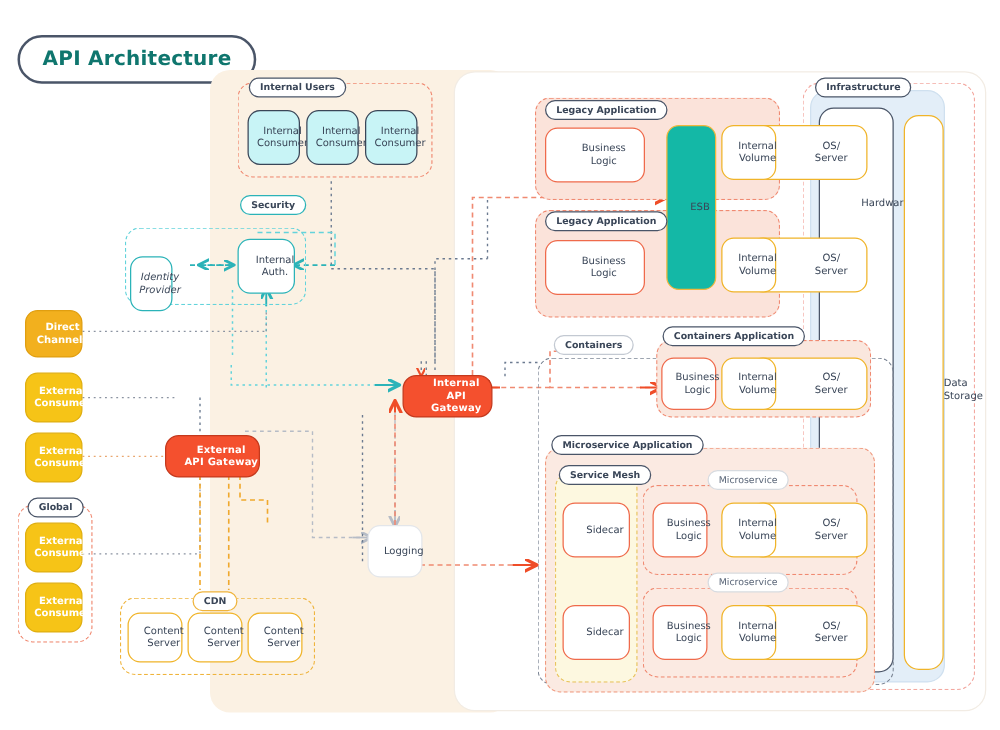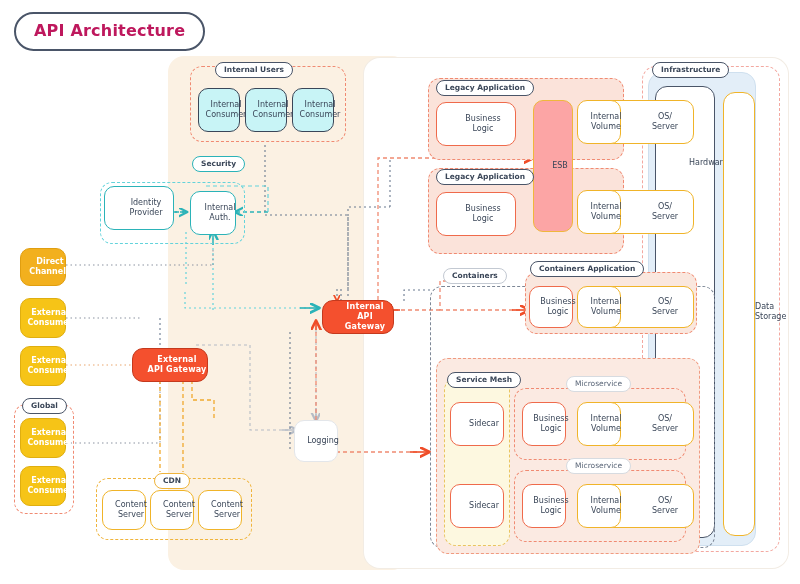--- a/index.html
+++ b/index.html
@@ -6,26 +6,26 @@
   html, body {
     width: 800px; height: 584px;
     background: #ffffff;
     font-family: "DejaVu Sans", sans-serif;
     overflow: hidden;
   }
   #canvas { position: relative; width: 800px; height: 584px; }
 
   
   .title-pill {
-    position: absolute; left: 14px; top: 12px;
+    position: absolute; left: 14px; top: 28px;
     padding: 7px 18px 9px 18px;
     border: 2px solid #4a5568;
     border-radius: 22px;
     background: #ffffff;
-    color: #be185d;
+    color: #0f766e;
     font-size: 16px; font-weight: bold;
     letter-spacing: .2px;
     white-space: nowrap;
     text-align: center;
   }
 
   
   .panel-beige {
     position: absolute; left: 168px; top: 56px;
     width: 240px; height: 514px;
@@ -53,21 +53,21 @@
     padding-left: 14px;
   }
   .box.teal   { background: #c8f4f6; border: 1.4px solid #3a4658; }
   .box.white-teal { background: #ffffff; border: 1.6px solid #2bb3b8; }
   .box.amber  { background: #f2b01e; border: 1.6px solid #e09e10;
                 color: #ffffff; font-weight: bold; }
   .box.amber2 { background: #f6c417; border: 1.6px solid #dfae10;
                 color: #ffffff; font-weight: bold; }
   .box.yellow-o { background: #ffffff; border: 1.6px solid #f0b429; }
   .box.red-o  { background: #ffffff; border: 1.6px solid #ef6a4b; }
-  .box.cream  { background: #fca5a5; border: 1.6px solid #efb73c; }
+  .box.cream  { background: #14b8a6; border: 1.6px solid #efb73c; }
   .box.plain-grey { background: #ffffff; border: 1.4px solid #e3e6ea; }
   .box.gw {
     background: #f4502e; border: 1.6px solid #c4391d;
     color: #ffffff; font-weight: bold; border-radius: 11px;
     font-size: 8px; letter-spacing: .2px;
   }
   .box.gw2 {
     background: #f4502e; border: 1.6px solid #c4391d;
     color: #ffffff; font-weight: bold; border-radius: 11px;
     font-size: 8px; letter-spacing: .2px;
@@ -190,33 +190,33 @@
 
     <path d="M316,332 L316,452 L418,452" fill="none" stroke="#f08a72" stroke-width="1.3" stroke-dasharray="4,3"></path>
     <path d="M410,452 L428,452" fill="none" stroke="#ef4d28" stroke-width="1.6" marker-end="url(#ar-red)"></path>
     <path d="M316,330 L316,322" fill="none" stroke="#ef4d28" stroke-width="1.6" marker-end="url(#ar-red)"></path>
 
     <path d="M290,332 L290,452" fill="none" stroke="#6b7a90" stroke-width="1.1" stroke-dasharray="2,3"></path>
 
   </svg>
 
   <div class="group g-red" style="left:190px; top:66px; width:156px; height:76px;"></div>
-  <div class="glabel navy" style="left:215px; top:62px;">Internal Users</div>
+  <div class="glabel navy" style="left:199px; top:62px;">Internal Users</div>
 
   <div class="box teal" style="left:198px; top:88px; width:42px; height:44px;">Internal
 Consumer</div>
   <div class="box teal" style="left:245px; top:88px; width:42px; height:44px;">Internal
 Consumer</div>
   <div class="box teal" style="left:292px; top:88px; width:42px; height:44px;">Internal
 Consumer</div>
 
   <div class="group g-teal" style="left:100px; top:182px; width:145px; height:62px;"></div>
   <div class="glabel teal" style="left:192px; top:156px;">Security</div>
 
-  <div class="box white-teal" style="left:104px; top:186px; width:70px; height:44px;">Identity
+  <div class="box white-teal" style="left:104px; top:205px; width:34px; height:44px;font-style:italic;">Identity
 Provider</div>
   <div class="box white-teal" style="left:190px; top:191px; width:46px; height:44px;">Internal
 Auth.</div>
 
   <div class="box amber" style="left:20px; top:248px; width:46px; height:38px;">Direct
 Channels</div>
   <div class="box amber2" style="left:20px; top:298px; width:46px; height:40px;">External
 Consumer</div>
   <div class="box amber2" style="left:20px; top:346px; width:46px; height:40px;">External
 Consumer</div>
@@ -290,20 +290,21 @@
   <div class="box red-o" style="left:529px; top:286px; width:44px; height:42px;">Business
 Logic</div>
   <div class="box yellow-o" style="left:577px; top:286px; width:44px; height:42px; z-index:5;">Internal
 Volume</div>
   <div class="box yellow-o" style="left:600px; top:286px; width:94px; height:42px; z-index:4;">
     <span style="margin-left:22px;">OS/
 Server</span>
   </div>
 
   <div class="group g-redsoft" style="left:436px; top:358px; width:264px; height:196px;"></div>
+  <div class="glabel navy" style="left:441px; top:348px;">Microservice Application</div>
 
   <div class="group cream-pale" style="left:444px; top:378px; width:66px; height:168px; background:#fdf8e0; border:1.4px dashed #e9c45f; border-radius:12px;"></div>
   <div class="glabel navy" style="left:447px; top:372px;">Service Mesh</div>
   <div class="box red-o" style="left:450px; top:402px; width:54px; height:44px;">Sidecar</div>
   <div class="box red-o" style="left:450px; top:484px; width:54px; height:44px;">Sidecar</div>
 
   <div class="group g-red" style="left:514px; top:388px; width:172px; height:72px;"></div>
   <div class="glabel grey" style="left:566px; top:376px;">Microservice</div>
   <div class="box red-o" style="left:522px; top:402px; width:44px; height:44px;">Business
 Logic</div>

